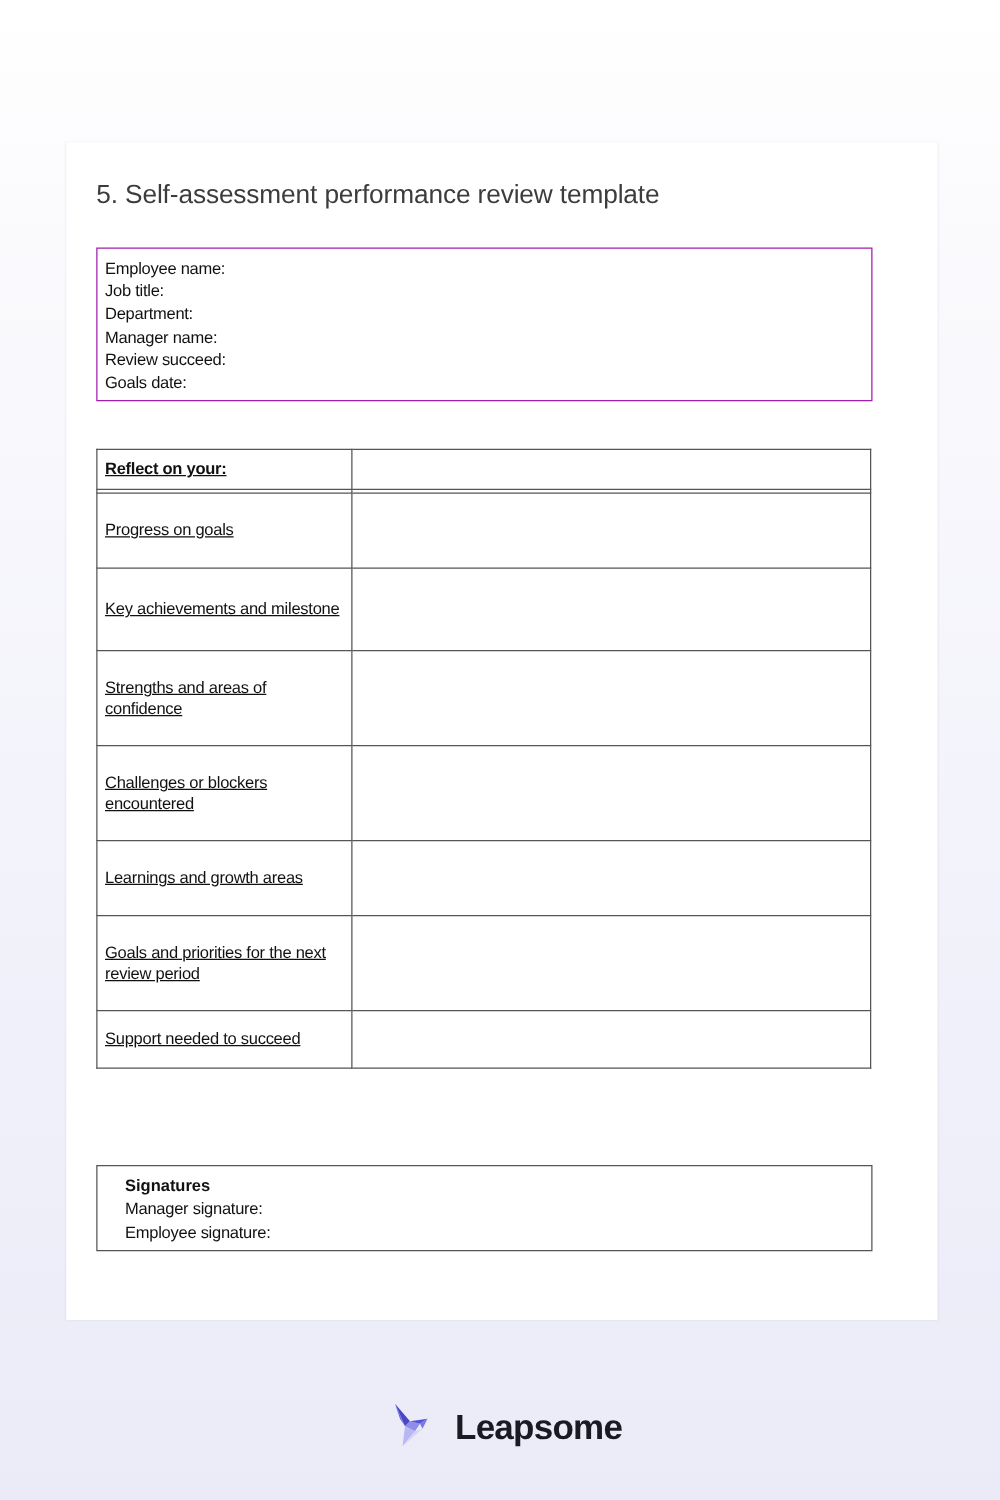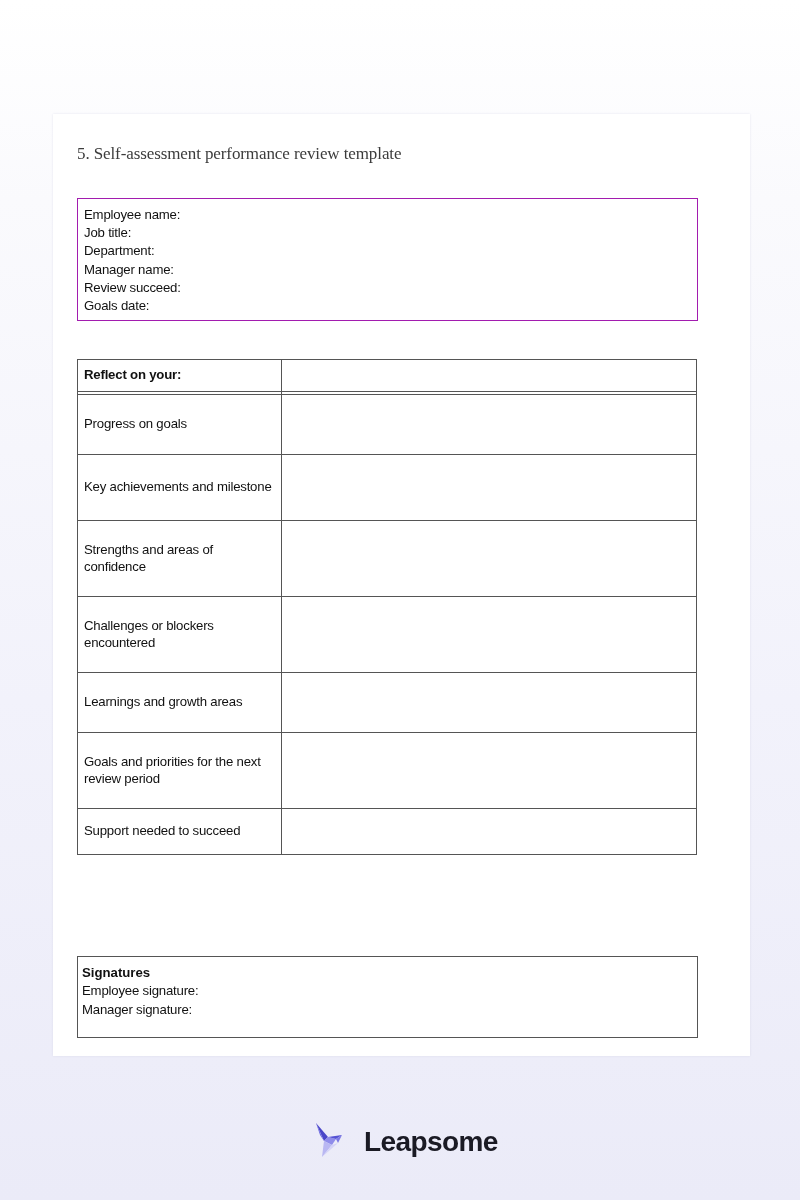--- a/index.html
+++ b/index.html
@@ -8,43 +8,43 @@
       background: linear-gradient(to bottom, #ffffff 0px, #fafafd 200px, #f2f2fb 700px, #ebebf8 1200px);
       font-family: "Liberation Sans", sans-serif;
     }
     .card {
       position: absolute; left: 53px; top: 114px; width: 697px; height: 942px;
       background: #ffffff;
       box-shadow: 0 0 2px rgba(200,200,220,0.4);
     }
     .doc-title {
       position: absolute; left: 77px; top: 144px;
-      font-size: 17px; color: #3c3c3c; letter-spacing: -0.1px; font-family: Liberation Serif, serif;
+      font-size: 21px; color: #3c3c3c; letter-spacing: -0.1px;
     }
     .info-box {
       position: absolute; left: 77px; top: 198px; width: 621px; height: 123px;
       border: 1px solid #a21caf; box-sizing: border-box;
       padding: 7px 6px; font-size: 13.2px; line-height: 18.2px; color: #111;
     }
     .info-line { display: block; letter-spacing: -0.2px; }
     table.reflect {
       position: absolute; left: 77px; top: 359px; width: 620px;
       border-collapse: collapse; font-size: 13.2px; color: #111;
     }
     table.reflect td {
       border: 1px solid #555; padding: 0 6px; vertical-align: middle;
       line-height: 16.5px; letter-spacing: -0.2px;
     }
-    table.reflect td.label { width: 191px; }
+    table.reflect td.label { width: 191px; text-decoration: underline; }
     .hdr td { height: 31px; font-weight: bold; }
     .gap td { height: 2px; padding: 0; border-left: none; border-right: none; }
     .sig-box {
-      position: absolute; left: 77px; top: 956px; width: 621px; height: 82px;
+      position: absolute; left: 77px; top: 932px; width: 621px; height: 69px;
       border: 1px solid #555; box-sizing: border-box;
-      padding: 7px 4px; font-size: 13.2px; line-height: 18.4px; color: #111;
+      padding: 7px 22px; font-size: 13.2px; line-height: 18.4px; color: #111;
     }
     .sig-title { font-weight: bold; display: block; }
     .sig-line { display: block; letter-spacing: -0.2px; }
     .logo {
       position: absolute; left: 314px; top: 1122px; height: 40px;
       display: flex; align-items: center; gap: 14px;
     }
     .logo-text {
       font-size: 28px; font-weight: bold; color: #1a1a24; margin-left: 6px; letter-spacing: -0.6px;
     }
@@ -101,22 +101,22 @@
   </tr>
   <tr style="height:46px">
     <td class="label">Support needed to succeed</td>
     <td></td>
   </tr>
 </tbody>
   </table>
 
 <div class="sig-box">
   <span class="sig-title">Signatures</span>
+  <span class="sig-line">Manager signature:</span>
   <span class="sig-line">Employee signature:</span>
-  <span class="sig-line">Manager signature:</span>
 </div>
 
 <div class="logo">
   <span>
     <svg width="30" height="38" viewBox="0 0 30 38">
       <polygon points="2,2 14,16 10,20" fill="#4a46c8"></polygon>
       <polygon points="2,2 10,20 6,14" fill="#6a66e0"></polygon>
       <polygon points="10,20 14,16 22,18 18,24" fill="#8f8cea"></polygon>
       <polygon points="14,16 28,14 22,18" fill="#5552d4"></polygon>
       <polygon points="22,18 28,14 24,22" fill="#7b78e4"></polygon>

